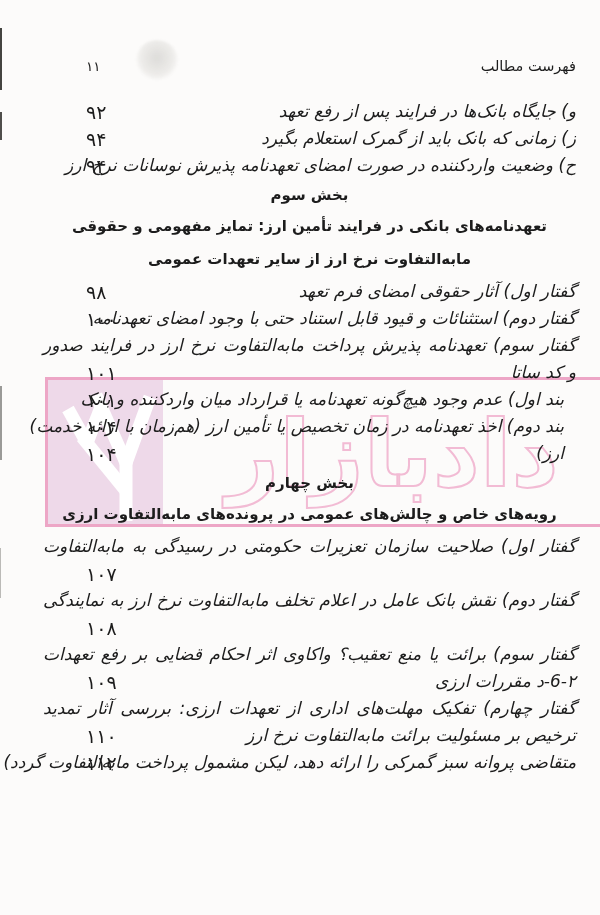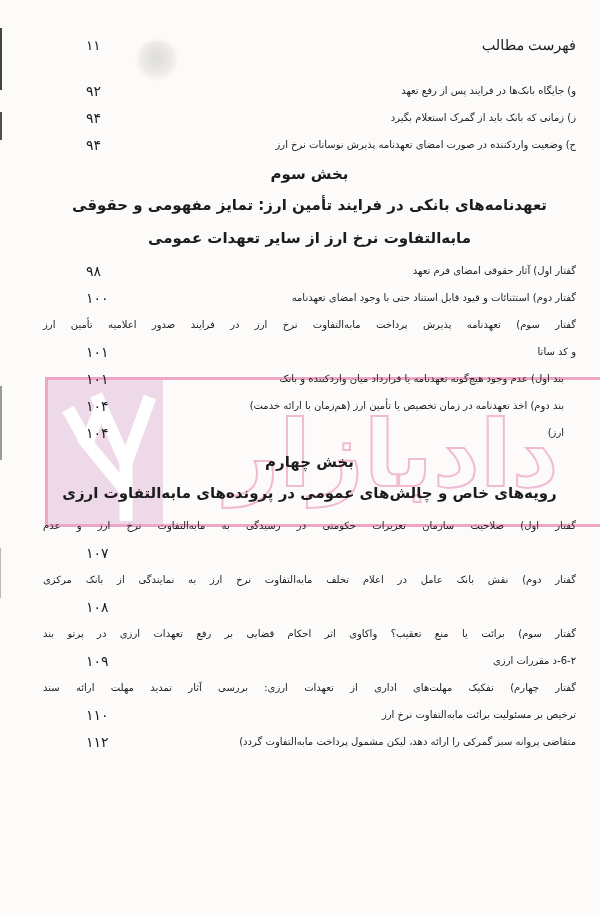--- a/index.html
+++ b/index.html
@@ -9,33 +9,33 @@
     font-family:"DejaVu Sans",sans-serif;color:#1c1c1c;
   }
   
   .edge-mark{position:absolute;left:0;background:#23231f;}
   .smudge{
     position:absolute;left:136px;top:40px;width:42px;height:40px;border-radius:50%;
     background:radial-gradient(ellipse at 50% 45%, rgba(115,113,102,0.22), rgba(115,113,102,0.10) 55%, rgba(115,113,102,0) 75%);
     filter:blur(1px);
   }
   
-  .doc-header{position:relative;margin-top:32px;height:26px;line-height:26px;z-index:2;}
-  .doc-header .title{position:absolute;right:24px;font-size:14.5px;direction:rtl;font-family:Liberation Serif, serif;}
+  .doc-header{position:relative;margin-top:53px;height:26px;line-height:26px;z-index:2;}
+  .doc-header .title{position:absolute;right:24px;font-size:14.5px;direction:rtl;}
   .doc-header .pnum{position:absolute;left:86px;font-size:13.5px;direction:ltr;}
   
   .toc{position:relative;z-index:2;margin-top:19px;}
   .line{position:relative;height:27px;line-height:27px;overflow:hidden;}
   .txt{
     display:block;margin:0 24px 0 43px;direction:rtl;text-align:right;
-    font-size:10px;white-space:nowrap;
+    font-size:17px;white-space:nowrap;font-style:italic;
   }
   .txt.fill{white-space:normal;text-align:justify;text-align-last:justify;}
   .item.indent .txt{padding-right:12px;}
-  .num{position:absolute;left:86px;top:1px;font-size:14px;direction:ltr;}
+  .num{position:absolute;left:86px;top:1px;font-size:19px;direction:ltr;}
   .heading{font-weight:bold;}
   .heading .hline{height:30px;line-height:30px;}
   .heading .htxt{display:block;margin:0 24px 0 43px;text-align:center;direction:rtl;font-size:15px;}
   .heading.small{margin-top:2px;}
   .heading.small .hline{height:29px;line-height:29px;}
   .heading.big .hline{height:33px;line-height:33px;}
   .heading.big{margin-bottom:2px;}
   
   .watermark{
     position:absolute;left:45px;top:377px;width:577px;height:150px;

